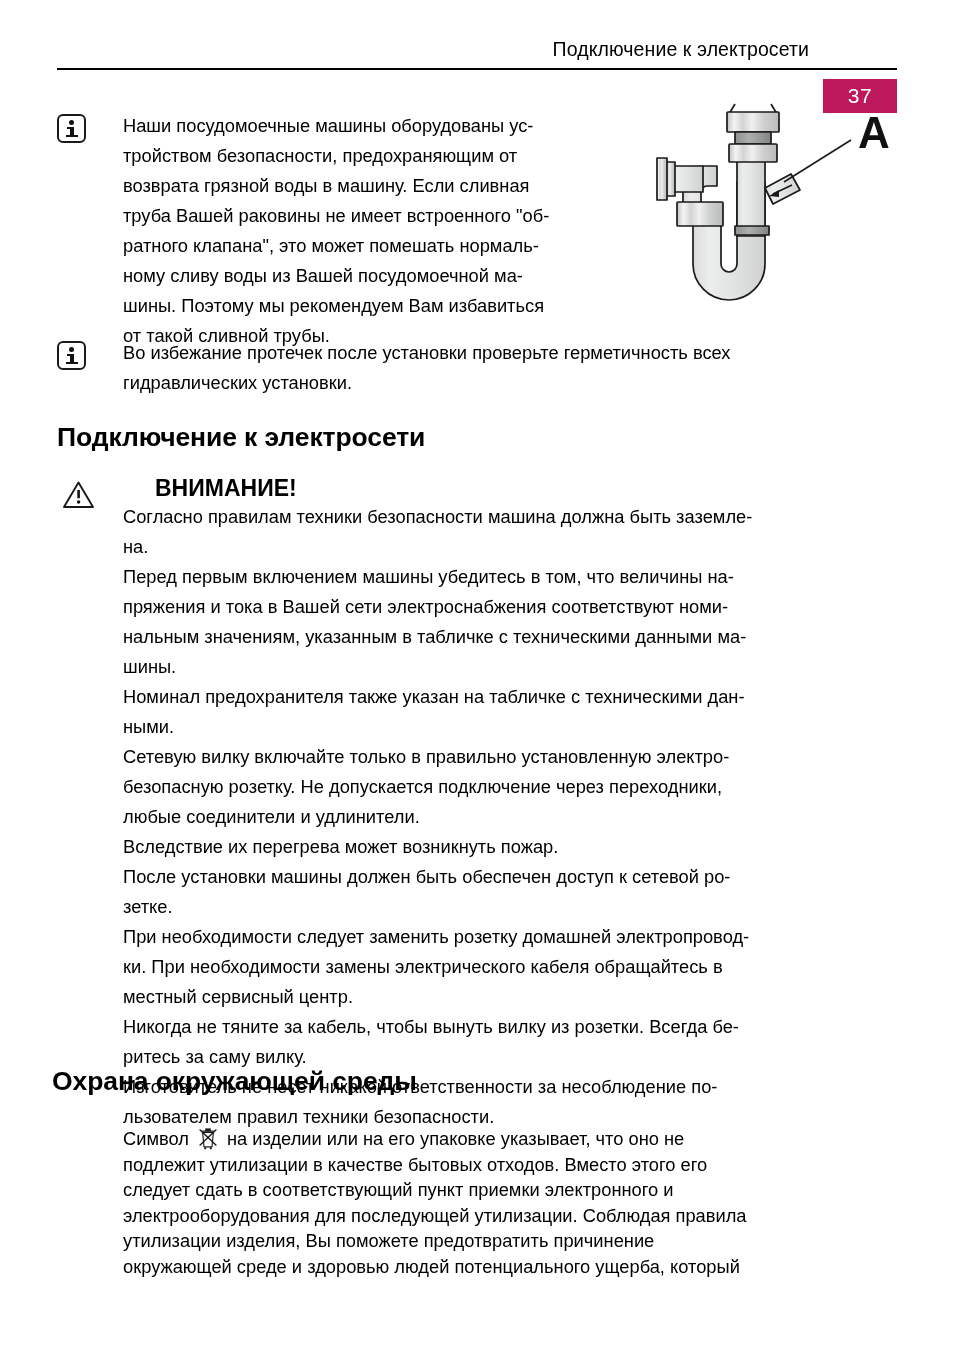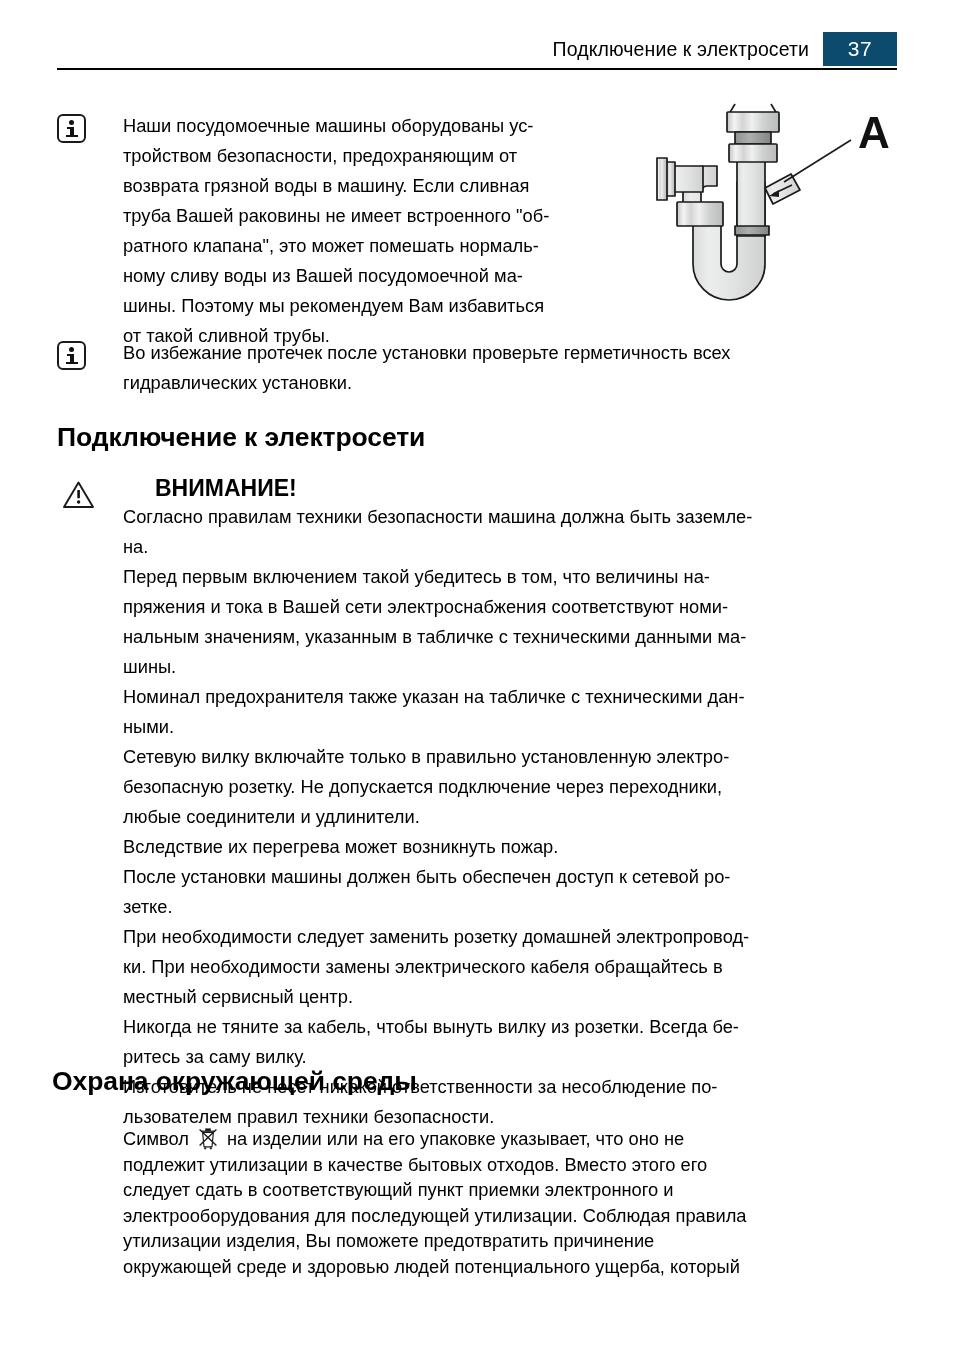--- a/index.html
+++ b/index.html
@@ -187,21 +187,21 @@
     width: 790px;
   }
 </style>
 </head>
 <body>
 
 <div class="page">
 
   <div class="header">
     <div class="header-title">Подключение к электросети</div>
-    <div class="page-badge" style="background: #0c4a6e;">37</div>
+    <div class="page-badge" style="background: #be185d; margin-top: 47px;">37</div>
   </div>
   <div class="header-rule"></div>
 
   <div class="note" style="left:57px; top:114px;">
     <div class="note-icon">
       <div class="info-icon">
         <span class="dot"></span>
         <span class="serif-top"></span>
         <span class="stem"></span>
         <span class="serif-bot"></span>
@@ -323,21 +323,21 @@
           <path d="M 16.5 2.5 L 31 27 L 2 27 Z" fill="#ffffff" stroke="#1a1a1a" stroke-width="1.9" stroke-linejoin="round"></path>
           <rect x="15.3" y="10" width="2.6" height="8.2" fill="#111"></rect>
           <circle cx="16.6" cy="22" r="1.7" fill="#111"></circle>
         </svg>
       </div>
     </div>
     <div class="note-body" style="left:61px; top:-4px;">
       <div class="note-title">ВНИМАНИЕ!</div>
       <div class="body-text body-wide">Согласно правилам техники безопасности машина должна быть заземле-
 на.</div>
-      <div class="body-text body-wide">Перед первым включением такой убедитесь в том, что величины на-
+      <div class="body-text body-wide">Перед первым включением машины убедитесь в том, что величины на-
 пряжения и тока в Вашей сети электроснабжения соответствуют номи-
 нальным значениям, указанным в табличке с техническими данными ма-
 шины.</div>
       <div class="body-text body-wide">Номинал предохранителя также указан на табличке с техническими дан-
 ными.</div>
       <div class="body-text body-wide">Сетевую вилку включайте только в правильно установленную электро-
 безопасную розетку. Не допускается подключение через переходники,
 любые соединители и удлинители.</div>
       <div class="body-text body-wide">Вследствие их перегрева может возникнуть пожар.</div>
       <div class="body-text body-wide">После установки машины должен быть обеспечен доступ к сетевой ро-

